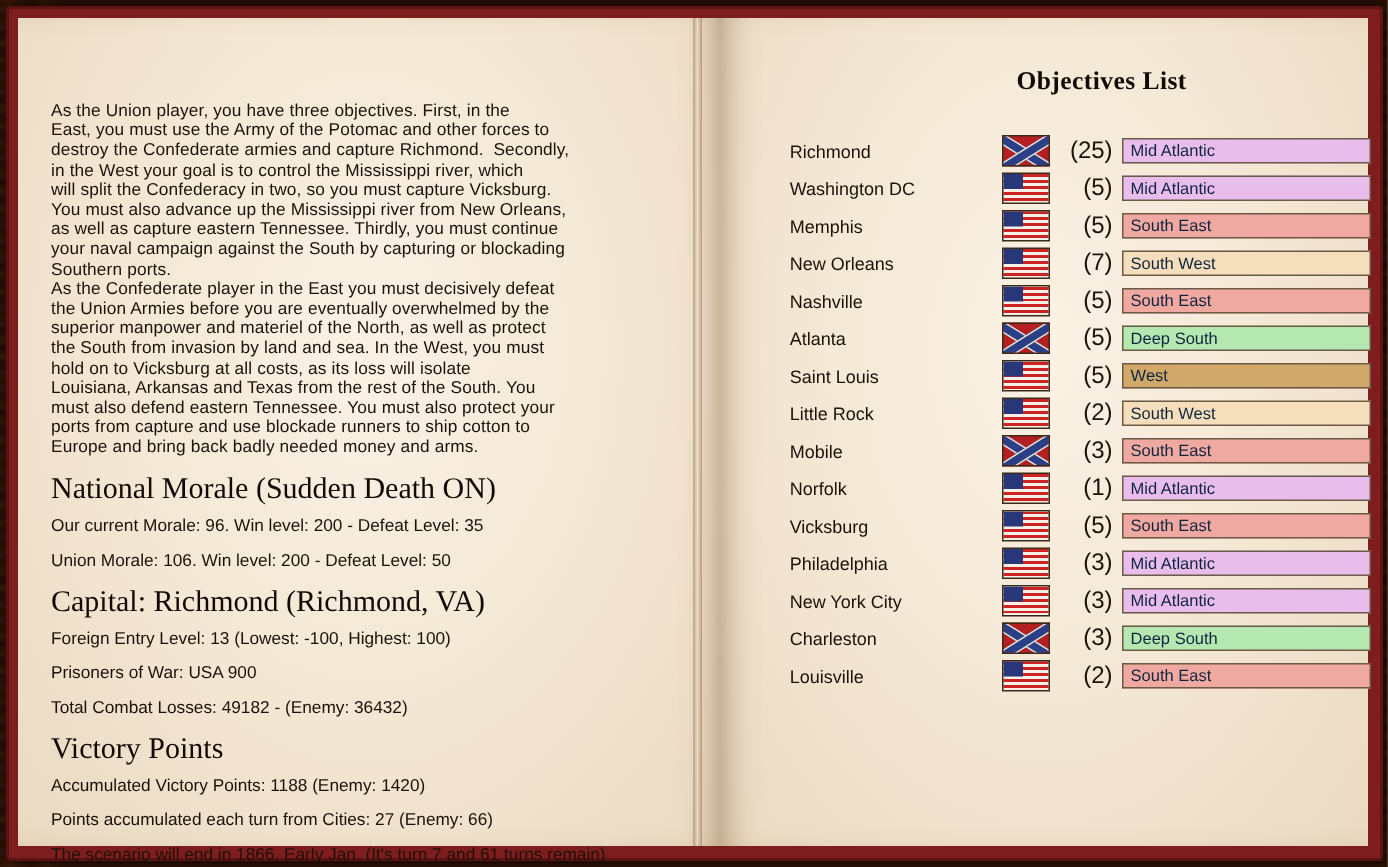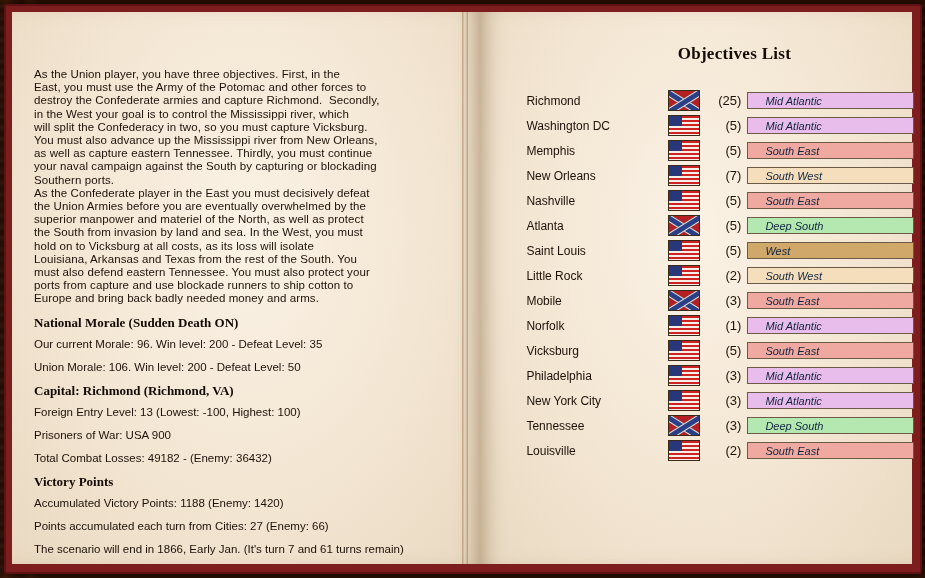--- a/index.html
+++ b/index.html
@@ -83,22 +83,22 @@
   .brief {
     font-size: 11.5px;
     line-height: 13.2px;
     color: #1d1108;
     white-space: pre-wrap;
     margin-bottom: 9px;
     letter-spacing: 0.1px;
   }
   .sec-head {
     font-family: "Liberation Serif", serif;
-    font-weight: bold;
-    font-size: 13px;
+    font-weight: normal;
+    font-size: 20px;
     color: #120a03;
     margin: 4px 0 6px 0;
   }
   .line {
     font-size: 11.5px;
     color: #1d1108;
     margin: 0 0 9px 0;
     line-height: 14px;
   }
   
@@ -173,36 +173,35 @@
     height: 5px;
     background: #2a3f86;
     border-top: 1px solid #e8e2d6;
     border-bottom: 1px solid #e8e2d6;
   }
   .flag.csa .x1 { transform: rotate(32deg); }
   .flag.csa .x2 { transform: rotate(-32deg); }
   .obj-pts {
     width: 44px;
     text-align: right;
-    font-size: 13px;
+    font-size: 16px;
     color: #1d1108;
     padding-right: 6px;
   }
   .obj-region {
     width: 176px;
     height: 17px;
     line-height: 17px;
     font-size: 11px;
     color: #10243f;
-    padding-left: 17px;
+    padding-left: 5px;
     border: 1px solid #6b5a45;
     box-sizing: border-box;
     white-space: nowrap;
     overflow: hidden;
-    font-style: italic;
   }
 </style>
 </head>
 <body>
 
 <div id="root">
   <div class="wood-grain"></div>
 
   <div class="book">
     <div class="pages">
@@ -329,21 +328,21 @@
                 <div class="obj-pts">(3)</div>
                 <div class="obj-region" style="background: rgb(232, 189, 236);">Mid Atlantic</div>
               </div>
               <div class="obj-row">
                 <div class="obj-city">New York City</div>
                 <div class="flag usa"></div>
                 <div class="obj-pts">(3)</div>
                 <div class="obj-region" style="background: rgb(232, 189, 236);">Mid Atlantic</div>
               </div>
               <div class="obj-row">
-                <div class="obj-city">Tennessee</div>
+                <div class="obj-city">Charleston</div>
                 <div class="flag csa">
                   <span class="x1"></span>
                   <span class="x2"></span>
                 </div>
                 <div class="obj-pts">(3)</div>
                 <div class="obj-region" style="background: rgb(180, 232, 176);">Deep South</div>
               </div>
               <div class="obj-row">
                 <div class="obj-city">Louisville</div>
                 <div class="flag usa"></div>

